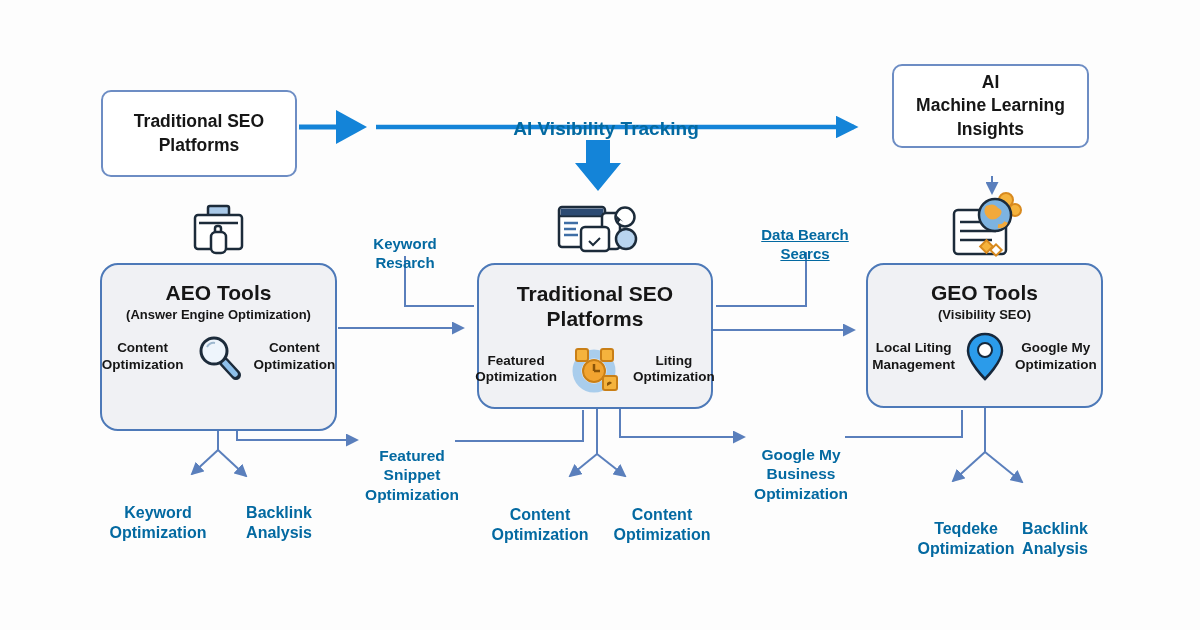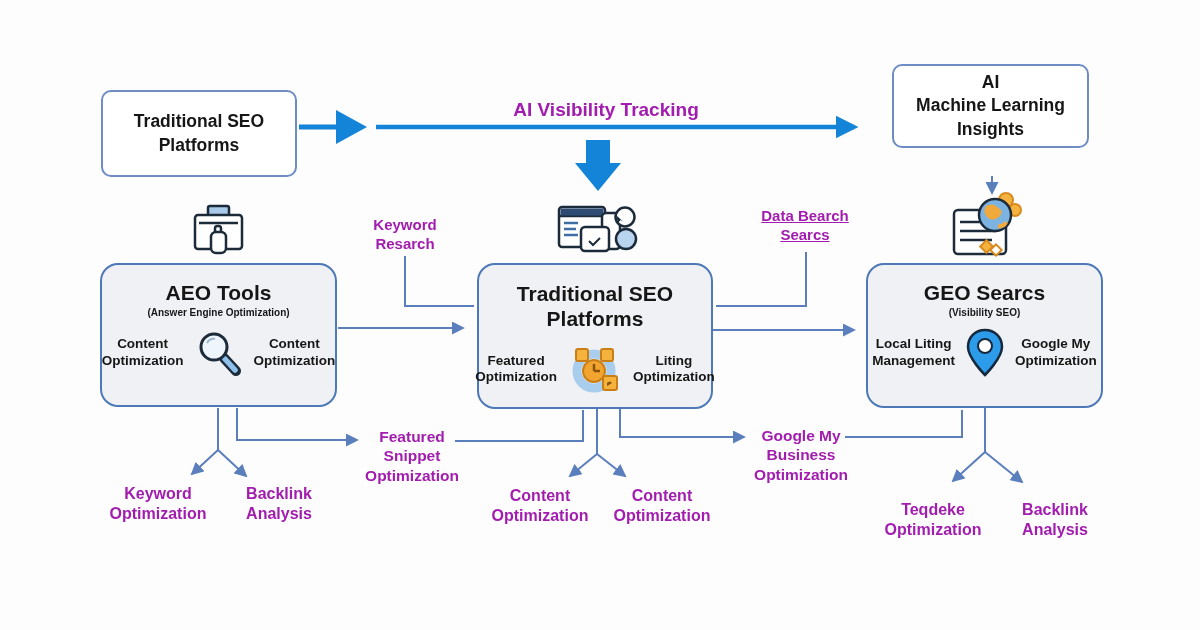--- a/index.html
+++ b/index.html
@@ -8,25 +8,25 @@
     font-family:"Liberation Sans",sans-serif;color:#161616;
   }
   .wires{position:absolute;left:0;top:0;width:1200px;height:630px;pointer-events:none;}
   .box{position:absolute;display:flex;align-items:center;justify-content:center;
     text-align:center;white-space:pre-line;box-sizing:border-box;}
   .top-box{background:#ffffff;border:2px solid #6d8dc4;border-radius:10px;
     font-size:17.5px;font-weight:700;line-height:1.35;}
   .tool-box{background:#f0f1f4;border:2px solid #4d79b8;border-radius:18px;
     flex-direction:column;justify-content:flex-start;}
   .tb-title{font-size:21px;font-weight:700;line-height:1.2;white-space:pre-line;}
-  .tb-sub{font-size:10px;font-weight:600;margin-top:2px;}
+  .tb-sub{font-size:13px;font-weight:600;margin-top:2px;}
   .tb-row{display:flex;align-items:center;justify-content:center;gap:10px;margin-top:10px;}
   .tb-feature{font-size:13.5px;font-weight:700;line-height:1.25;white-space:pre-line;text-align:center;}
   .lbl{position:absolute;transform:translateX(-50%);text-align:center;
-    white-space:pre-line;font-weight:700;color:#a21caf;}
+    white-space:pre-line;font-weight:700;color:#0369a1;margin-top:19px;}
   .flow-label{font-size:19px;}
   .mid-label{font-size:15px;line-height:1.25;}
   .bot-label{font-size:16px;line-height:1.22;}
   .icon{position:absolute;}
 </style>
 </head>
 <body>
 
 <div class="canvas">
 
@@ -117,21 +117,21 @@
     <path d="M52,34 q6,1 8,-4" fill="none" stroke="#f2a93b" stroke-width="4"></path>
     <rect x="36" y="50" width="9" height="9" transform="rotate(45 40.5 54.5)" fill="#f5b33d" stroke="#d88a1f" stroke-width="2"></rect>
     <rect x="46" y="54" width="8" height="8" transform="rotate(45 50 58)" fill="#ffffff" stroke="#d88a1f" stroke-width="2"></rect>
   </svg>
 
   <div class="lbl mid-label" style="left:405px;top:216px;">Keyword
 Resarch</div>
   <div class="lbl mid-label" style="left:805px;top:207px;text-decoration:underline;">Data Bearch
 Searcs</div>
 
-  <div class="box tool-box" style="left:100px;top:263px;width:237px;height:144px;">
+  <div class="box tool-box" style="left:100px;top:263px;width:237px;height:168px;">
     <div class="tb-title" style="margin-top:15px;">AEO Tools</div>
     <div class="tb-sub">(Answer Engine Optimization)</div>
     <div class="tb-row">
       <span class="tb-feature">Content
 Optimization</span>
       <svg width="50" height="50" viewBox="0 0 50 50">
         <line x1="30" y1="30" x2="42" y2="43" stroke="#1c2b3a" stroke-width="10" stroke-linecap="round"></line>
         <line x1="31" y1="31" x2="41" y2="42" stroke="#8ec0ea" stroke-width="5.5" stroke-linecap="round"></line>
         <circle cx="20" cy="19" r="13" fill="#eef5fc" stroke="#1c2b3a" stroke-width="3"></circle>
         <path d="M13,15 q3,-5 8,-4" fill="none" stroke="#9db8cf" stroke-width="2"></path>
@@ -155,21 +155,21 @@
         <path d="M27,28 V21 M27,28 h6" stroke="#8a5408" stroke-width="2.5" fill="none"></path>
         <rect x="36" y="33" width="14" height="14" rx="2" fill="#f5b33d" stroke="#c97f16" stroke-width="2"></rect>
         <path d="M40,40 q3,-3 5,0 q-3,2 -5,3 z" fill="#8a5408"></path>
       </svg>
       <span class="tb-feature">Liting
 Optimization</span>
     </div>
   </div>
 
   <div class="box tool-box" style="left:866px;top:263px;width:237px;height:145px;">
-    <div class="tb-title" style="margin-top:15px;">GEO Searcs</div>
+    <div class="tb-title" style="margin-top:15px;">GEO Tools</div>
     <div class="tb-sub">(Visibility SEO)</div>
     <div class="tb-row">
       <span class="tb-feature">Local Liting
 Management</span>
       <svg width="40" height="50" viewBox="0 0 40 50">
         <path d="M20,2 C10,2 3,9.5 3,19 c0,11 17,28 17,28 s17,-17 17,-28 C37,9.5 30,2 20,2 z" fill="#2b9bea" stroke="#16283c" stroke-width="2.5"></path>
         <circle cx="20" cy="18" r="7" fill="#ffffff" stroke="#16283c" stroke-width="2"></circle>
       </svg>
       <span class="tb-feature">Google My
 Optimization</span>
@@ -184,18 +184,18 @@
 Optimization</div>
 
   <div class="lbl bot-label" style="left:158px;top:484px;">Keyword
 Optimization</div>
   <div class="lbl bot-label" style="left:279px;top:484px;">Backlink
 Analysis</div>
   <div class="lbl bot-label" style="left:540px;top:486px;">Content
 Optimization</div>
   <div class="lbl bot-label" style="left:662px;top:486px;">Content
 Optimization</div>
-  <div class="lbl bot-label" style="left:933px;top:500px;">Teqdeke
+  <div class="lbl bot-label" style="left:966px;top:500px;">Teqdeke
 Optimization</div>
   <div class="lbl bot-label" style="left:1055px;top:500px;">Backlink
 Analysis</div>
 
 </div>
 
 </body></html>

